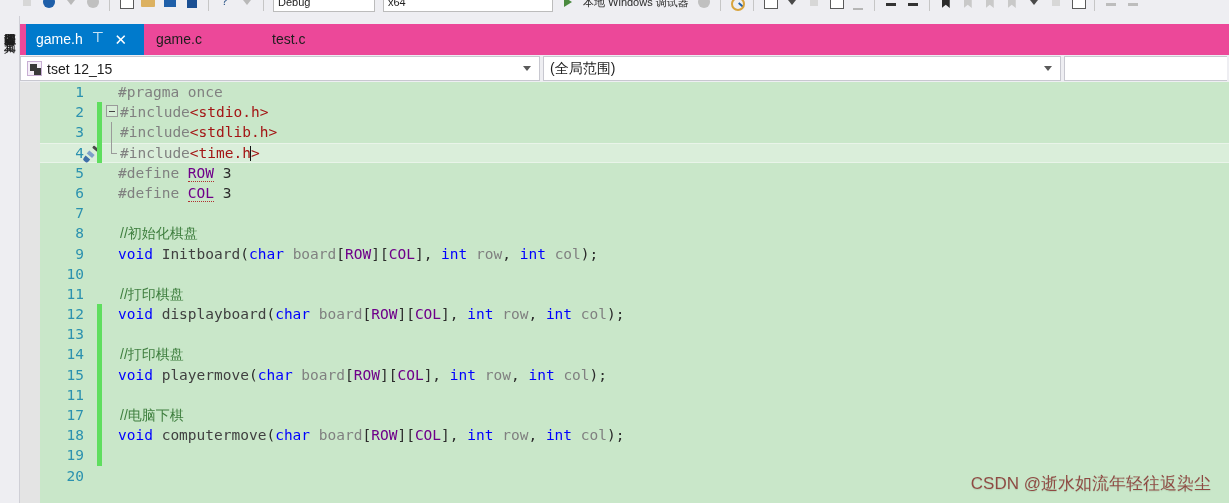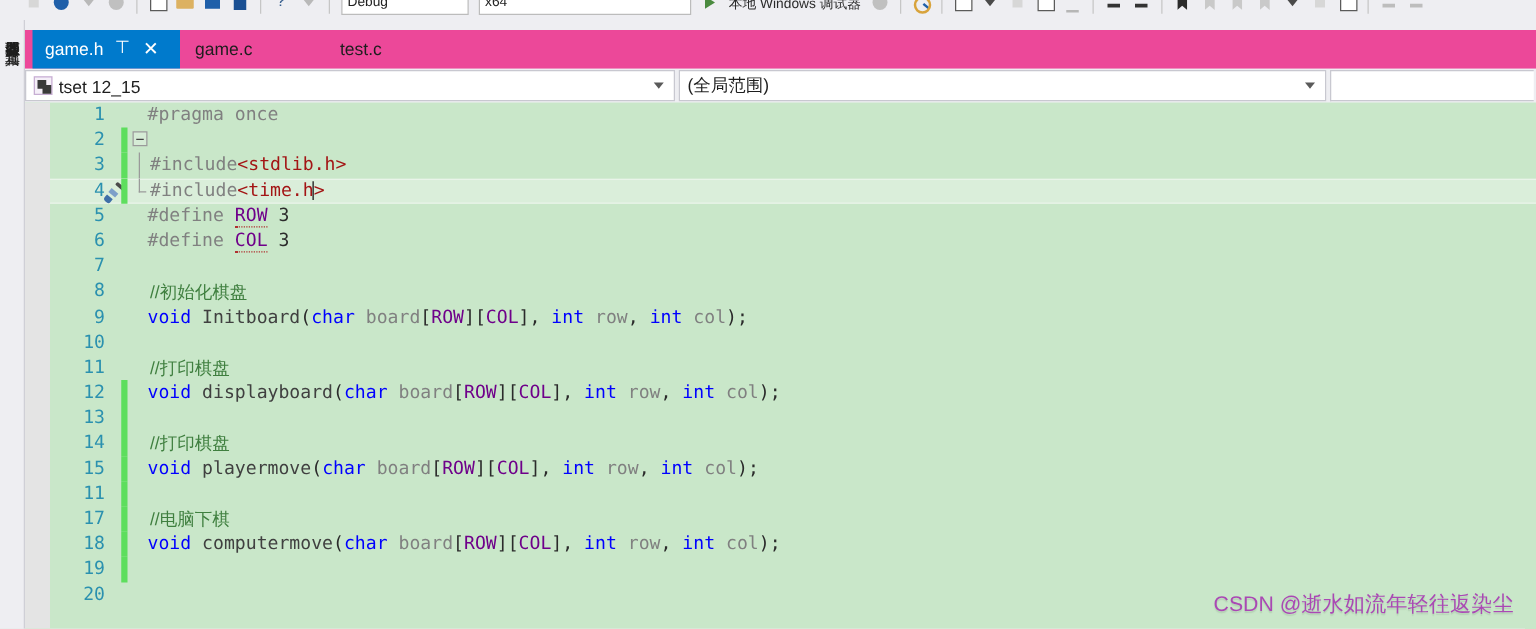--- a/index.html
+++ b/index.html
@@ -164,21 +164,21 @@
   .squig   { border-bottom:1px dotted #b03030; }
 
   .caret-bar {
     display:inline-block; width:1px; height:15px; background:#111;
     vertical-align:-3px; margin:0 -0.5px;
   }
 
   
   #watermark {
     position:absolute; right:18px; bottom:8px;
-    font-size:17px; color:#a21caf; opacity:.78;
+    font-size:17px; color:#7f1d1d; opacity:.78;
     font-family:"Liberation Sans","DejaVu Sans",sans-serif;
     text-shadow:0 1px 1px rgba(120,150,120,.35);
     pointer-events:none;
     margin-left:24px;
   }
 </style>
 </head>
 <body>
 
 <div id="toolbar">
@@ -273,20 +273,21 @@
       <span class="lnum">1</span>
       <span class="changebar"></span>
       <span class="code"><span class="t-pre">#pragma once</span></span>
     </div>
 
     <div class="line">
         <span class="hl"></span>
       <span class="lnum">2</span>
       <span class="changebar on"></span>
       <span class="fold"></span>
+      <span class="code" style="left:80px"><span class="t-pre">#include</span><span class="t-str">&lt;stdio.h&gt;</span></span>
     </div>
 
     <div class="line">
         <span class="hl"></span>
       <span class="lnum">3</span>
       <span class="changebar on"></span>
       <span class="foldline"></span>
       <span class="code" style="left:80px"><span class="t-pre">#include</span><span class="t-str">&lt;stdlib.h&gt;</span></span>
     </div>
 

